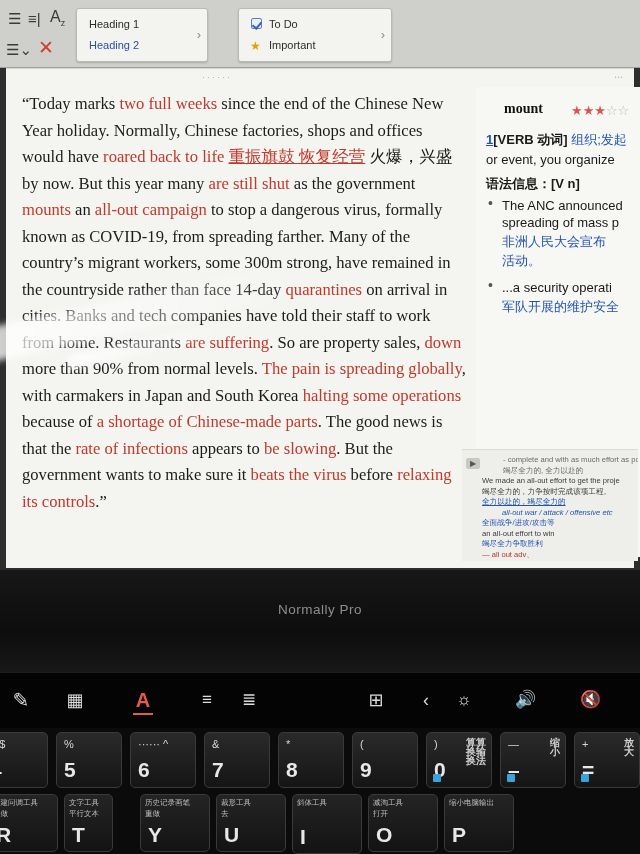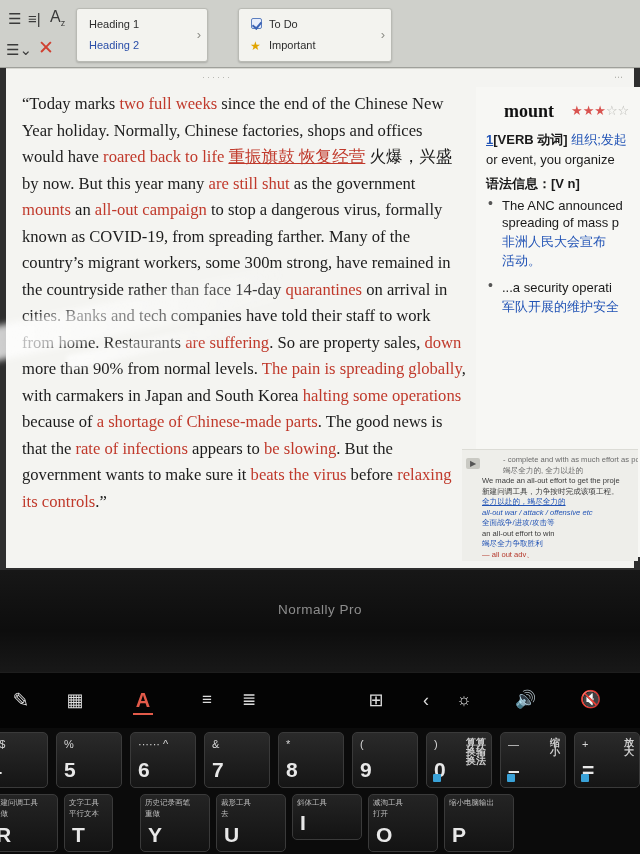--- a/index.html
+++ b/index.html
@@ -98,21 +98,21 @@
   
   .dict {
     position: absolute; left: 470px; top: 18px; width: 168px; height: 470px;
     background: #f7f7f4;
     overflow: hidden;
     font-family: "Liberation Sans", sans-serif;
   }
   .dict-word {
     position: absolute; left: 28px; top: 14px;
     font-family: "Liberation Serif", serif;
-    font-size: 18px; font-weight: bold; color: #111;
+    font-size: 14px; font-weight: bold; color: #111;
   }
   .stars { position: absolute; left: 95px; top: 16px; font-size: 13px; letter-spacing: 0px; }
   .stars .on { color: #d9534f; }
   .stars .off { color: #b9b9b4; }
   .d-line { position: absolute; left: 10px; font-size: 13px; color: #1a1a1a; line-height: 17px; }
   .d-blue { color: #2153b5; }
   .d-num { color: #2153b5; text-decoration: underline; font-weight: bold; }
   .d-head { color: #1a1a1a; font-weight: bold; }
   .d-bullet { position: absolute; left: 12px; font-size: 14px; color: #555; }
 
@@ -266,23 +266,23 @@
         <span class="d-line" style="left:26px; top:192px;">...a security operati</span>
         <span class="d-line d-blue" style="left:26px; top:211px;">军队开展的维护安全</span>
       </div>
 
       <div class="subpanel" style="left:456px; top:380px;">
         <span class="sp-arrow">▶</span>
         <div id="subpanel-lines">
             <div class="sp-row sp-grey">- complete and with as much effort as possi</div>
             <div class="sp-row sp-grey">竭尽全力的, 全力以赴的</div>
             <div class="sp-row ">We made an all-out effort to get the proje</div>
-            <div class="sp-row ">新建问调工具，力争按时完成该项工程。</div>
+            <div class="sp-row ">竭尽全力的，力争按时完成该项工程。</div>
             <div class="sp-row sp-blue" style="text-decoration: underline;">全力以赴的，竭尽全力的</div>
-            <div class="sp-row sp-blue" style="font-style: italic;">all-out war / attack / offensive etc</div>
+            <div class="sp-row sp-blue" style="font-style: italic; margin-left: 20px;">all-out war / attack / offensive etc</div>
             <div class="sp-row sp-blue">全面战争/进攻/攻击等</div>
             <div class="sp-row ">an all-out effort to win</div>
             <div class="sp-row sp-blue">竭尽全力争取胜利</div>
             <div class="sp-row sp-red">— all out adv、</div>
             <div class="sp-row ">Canada will have to go all out on this,</div>
           </div>
       </div>
 
       <div class="glare"></div>
       <div class="glare2"></div>
@@ -370,21 +370,21 @@
         <div class="key" style="left: 140px; top: 66px; width: 70px; height: 58px;">
           <span class="tag">历史记录画笔</span>
           <span class="tag2">重做</span>
           <span class="main" style="bottom: 4px;">Y</span>
         </div>
         <div class="key" style="left: 216px; top: 66px; width: 70px; height: 58px;">
           <span class="tag">裁形工具</span>
           <span class="tag2">去</span>
           <span class="main" style="bottom: 4px;">U</span>
         </div>
-        <div class="key" style="left: 292px; top: 66px; width: 70px; height: 46px;">
+        <div class="key" style="left: 292px; top: 66px; width: 70px; height: 60px;">
           <span class="tag">斜体工具</span>
           <span class="tag2"></span>
           <span class="main" style="bottom: 4px;">I</span>
         </div>
         <div class="key" style="left: 368px; top: 66px; width: 70px; height: 58px;">
           <span class="tag">减淘工具</span>
           <span class="tag2">打开</span>
           <span class="main" style="bottom: 4px;">O</span>
         </div>
         <div class="key" style="left: 444px; top: 66px; width: 70px; height: 58px;">

